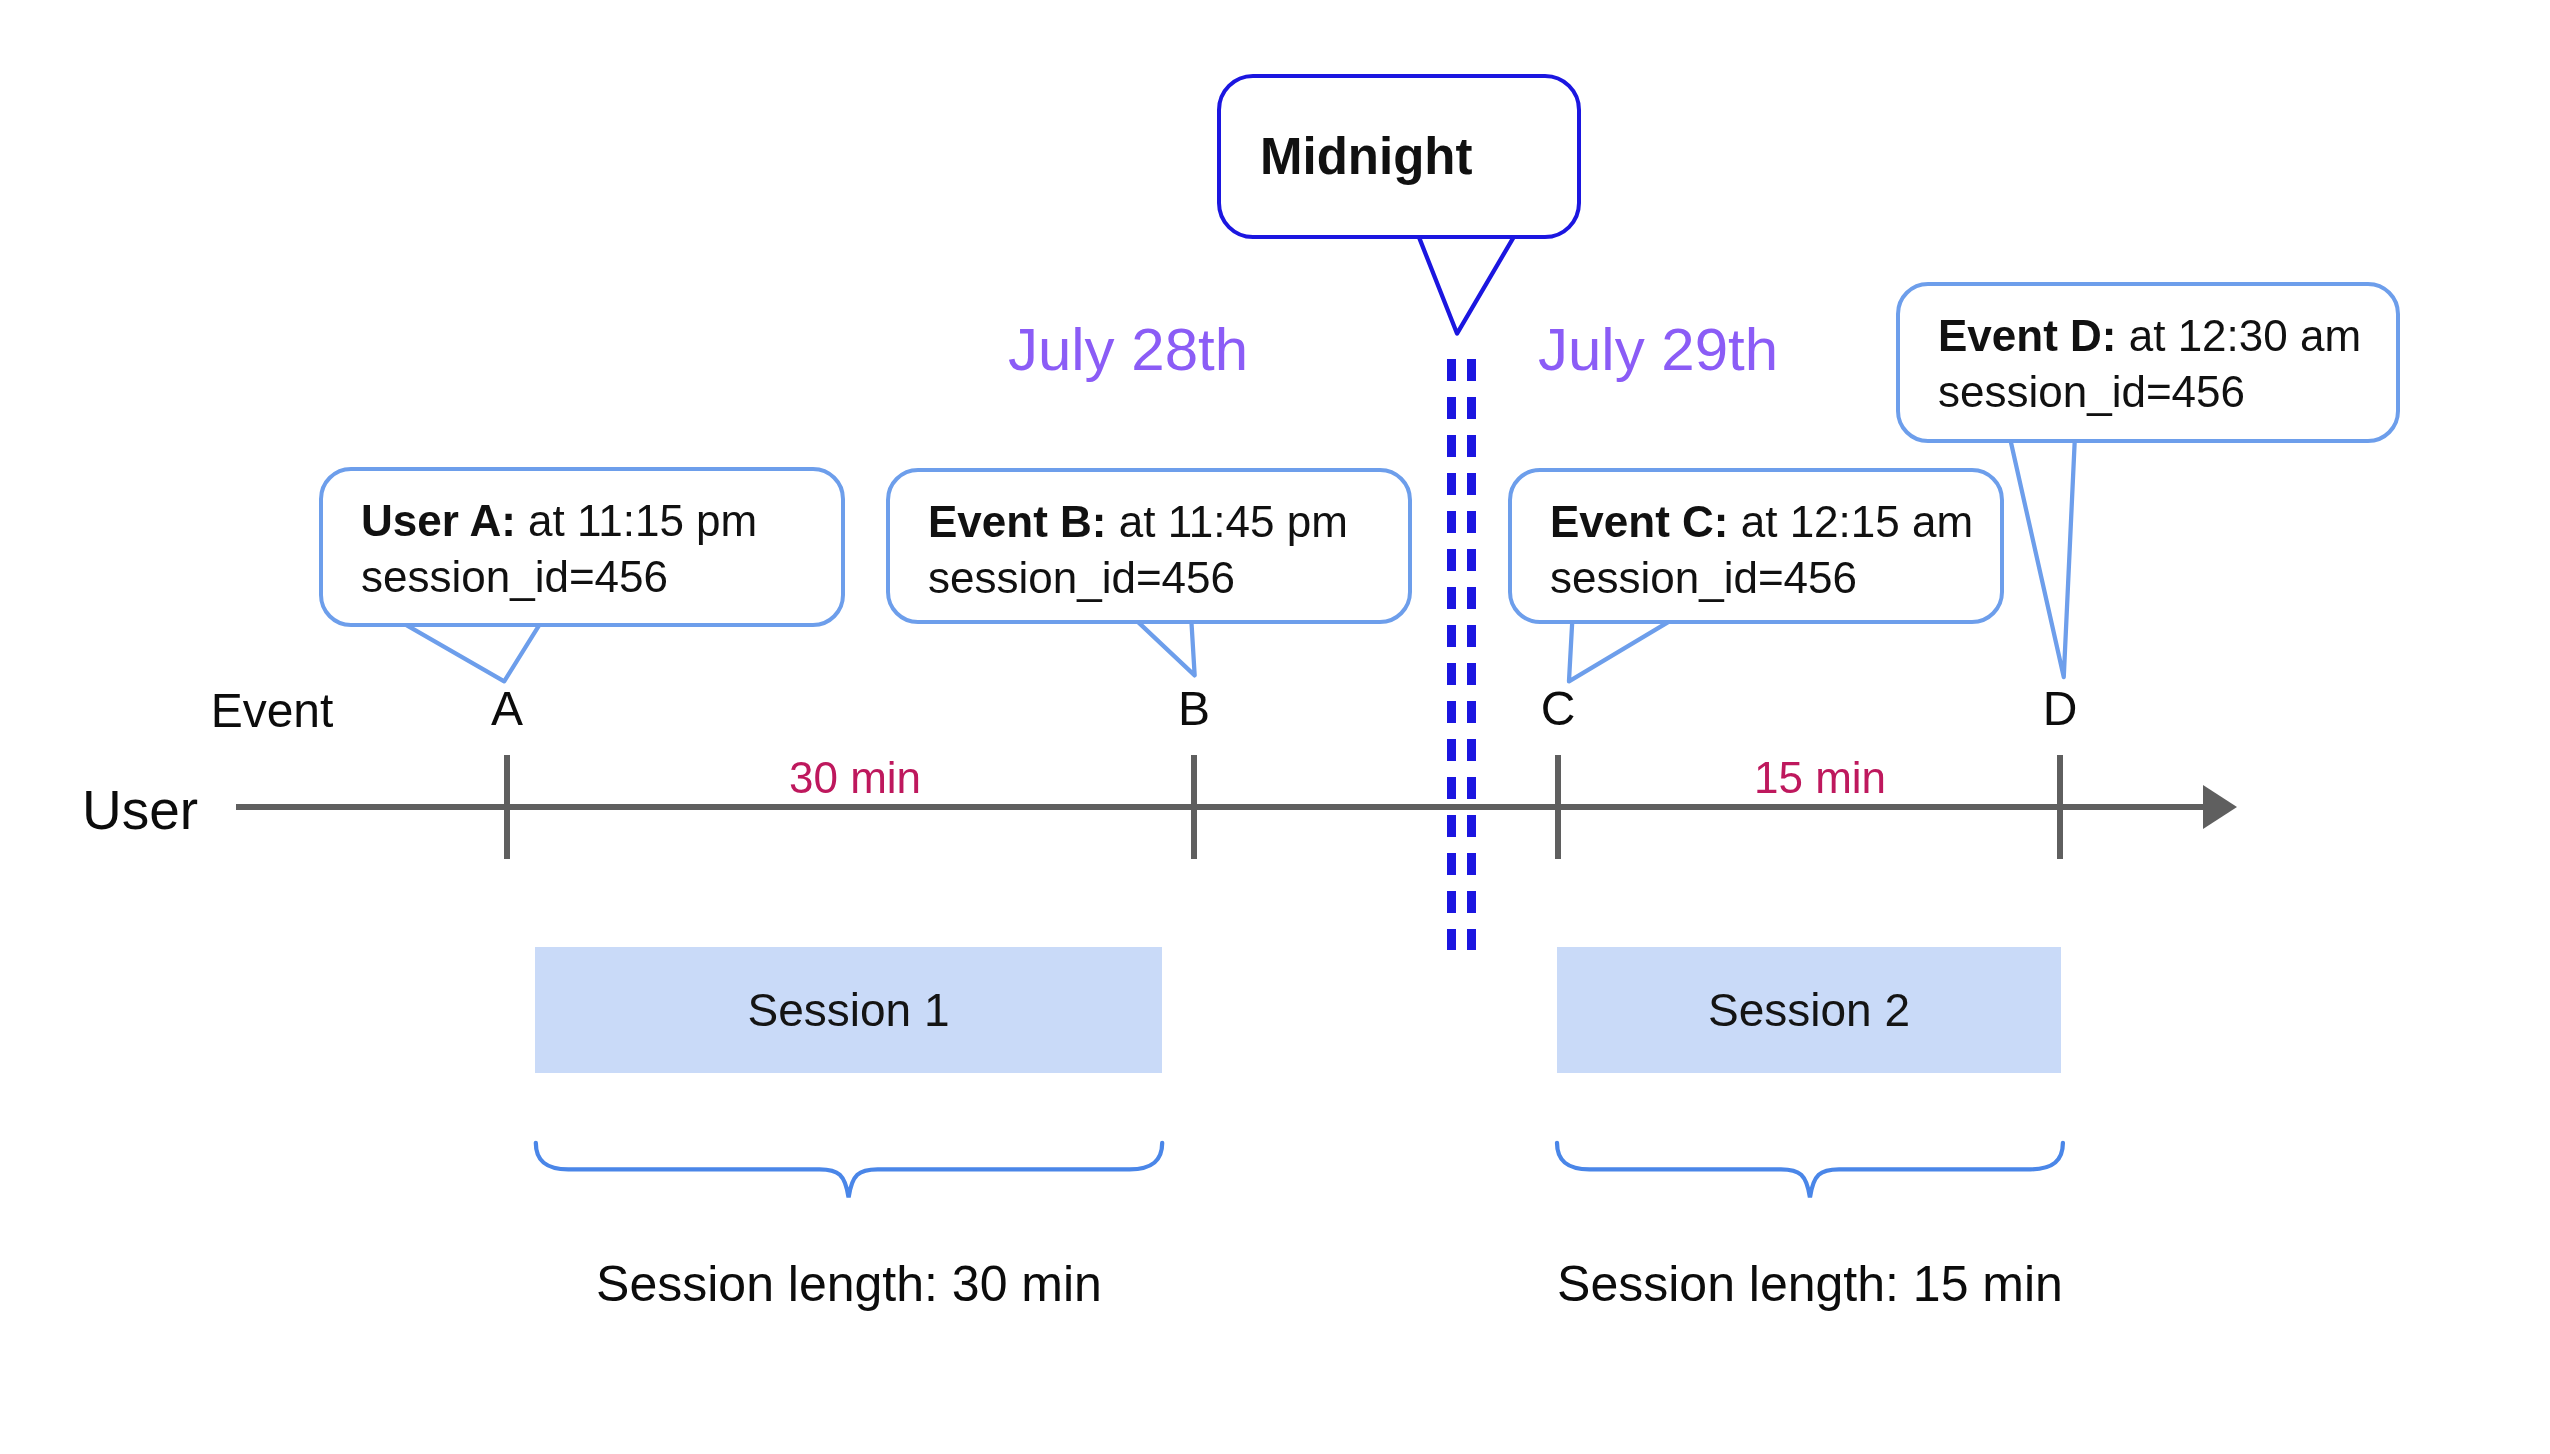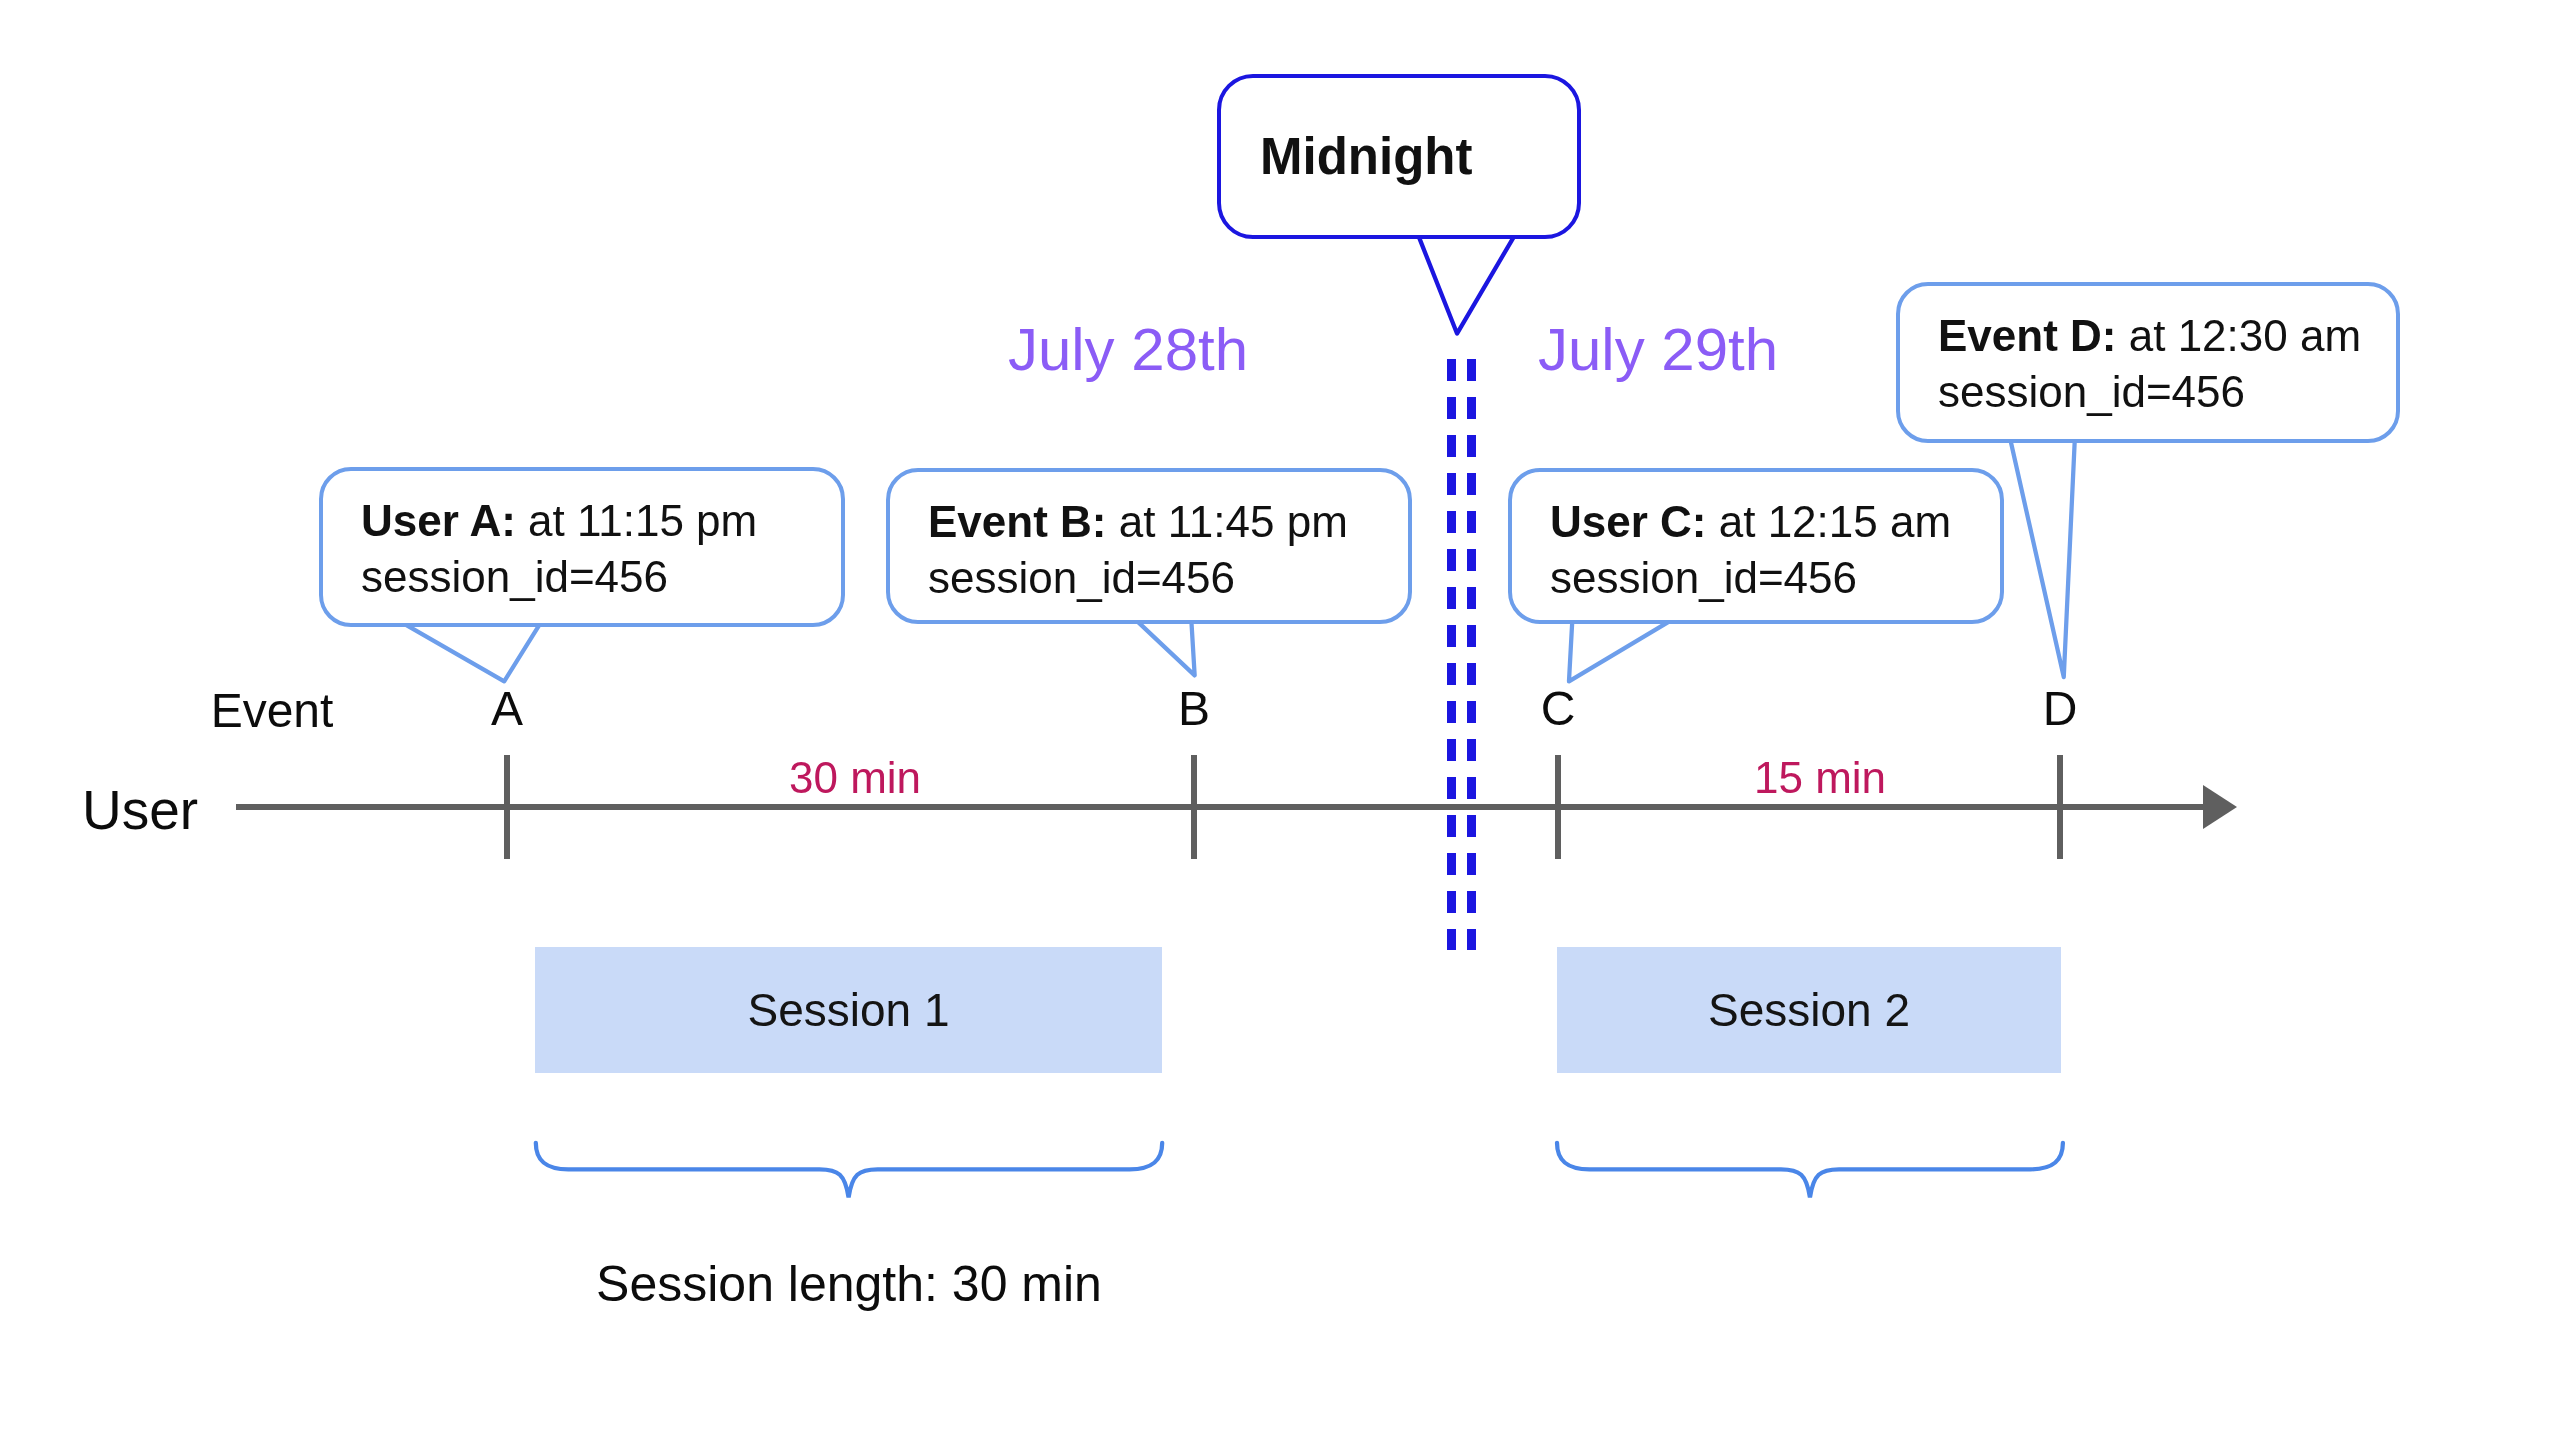--- a/index.html
+++ b/index.html
@@ -91,21 +91,21 @@
     <div><b>User A:</b><span> at 11:15 pm</span></div>
     <div>session_id=456</div>
   </div>
 
   <div class="abs event-bubble" style="left:886px;top:468px;width:526px;height:156px;">
     <div><b>Event B:</b><span> at 11:45 pm</span></div>
     <div>session_id=456</div>
   </div>
 
   <div class="abs event-bubble" style="left:1508px;top:468px;width:496px;height:156px;">
-    <div><b>User C:</b><span> at 12:15 am</span></div>
+    <div><b>Event C:</b><span> at 12:15 am</span></div>
     <div>session_id=456</div>
   </div>
 
   <div class="abs event-bubble" style="left:1896px;top:282px;width:504px;height:161px;">
     <div><b>Event D:</b><span> at 12:30 am</span></div>
     <div>session_id=456</div>
   </div>
 
   <svg class="overlay" viewBox="0 0 2984 1702" width="2550" height="1455">
 
@@ -159,15 +159,16 @@
   <div class="abs interval-label centered" style="left:1820px;">15 min</div>
 
   <div class="abs session-box" style="left:535px;width:627px;">
     <span>Session 1</span>
   </div>
   <div class="abs session-box" style="left:1557px;width:504px;">
     <span>Session 2</span>
   </div>
 
   <div class="abs length-label centered" style="left:849px;">Session length: 30 min</div>
+  <div class="abs length-label centered" style="left:1810px;">Session length: 15 min</div>
 
 </div>
 
 
 </body></html>

